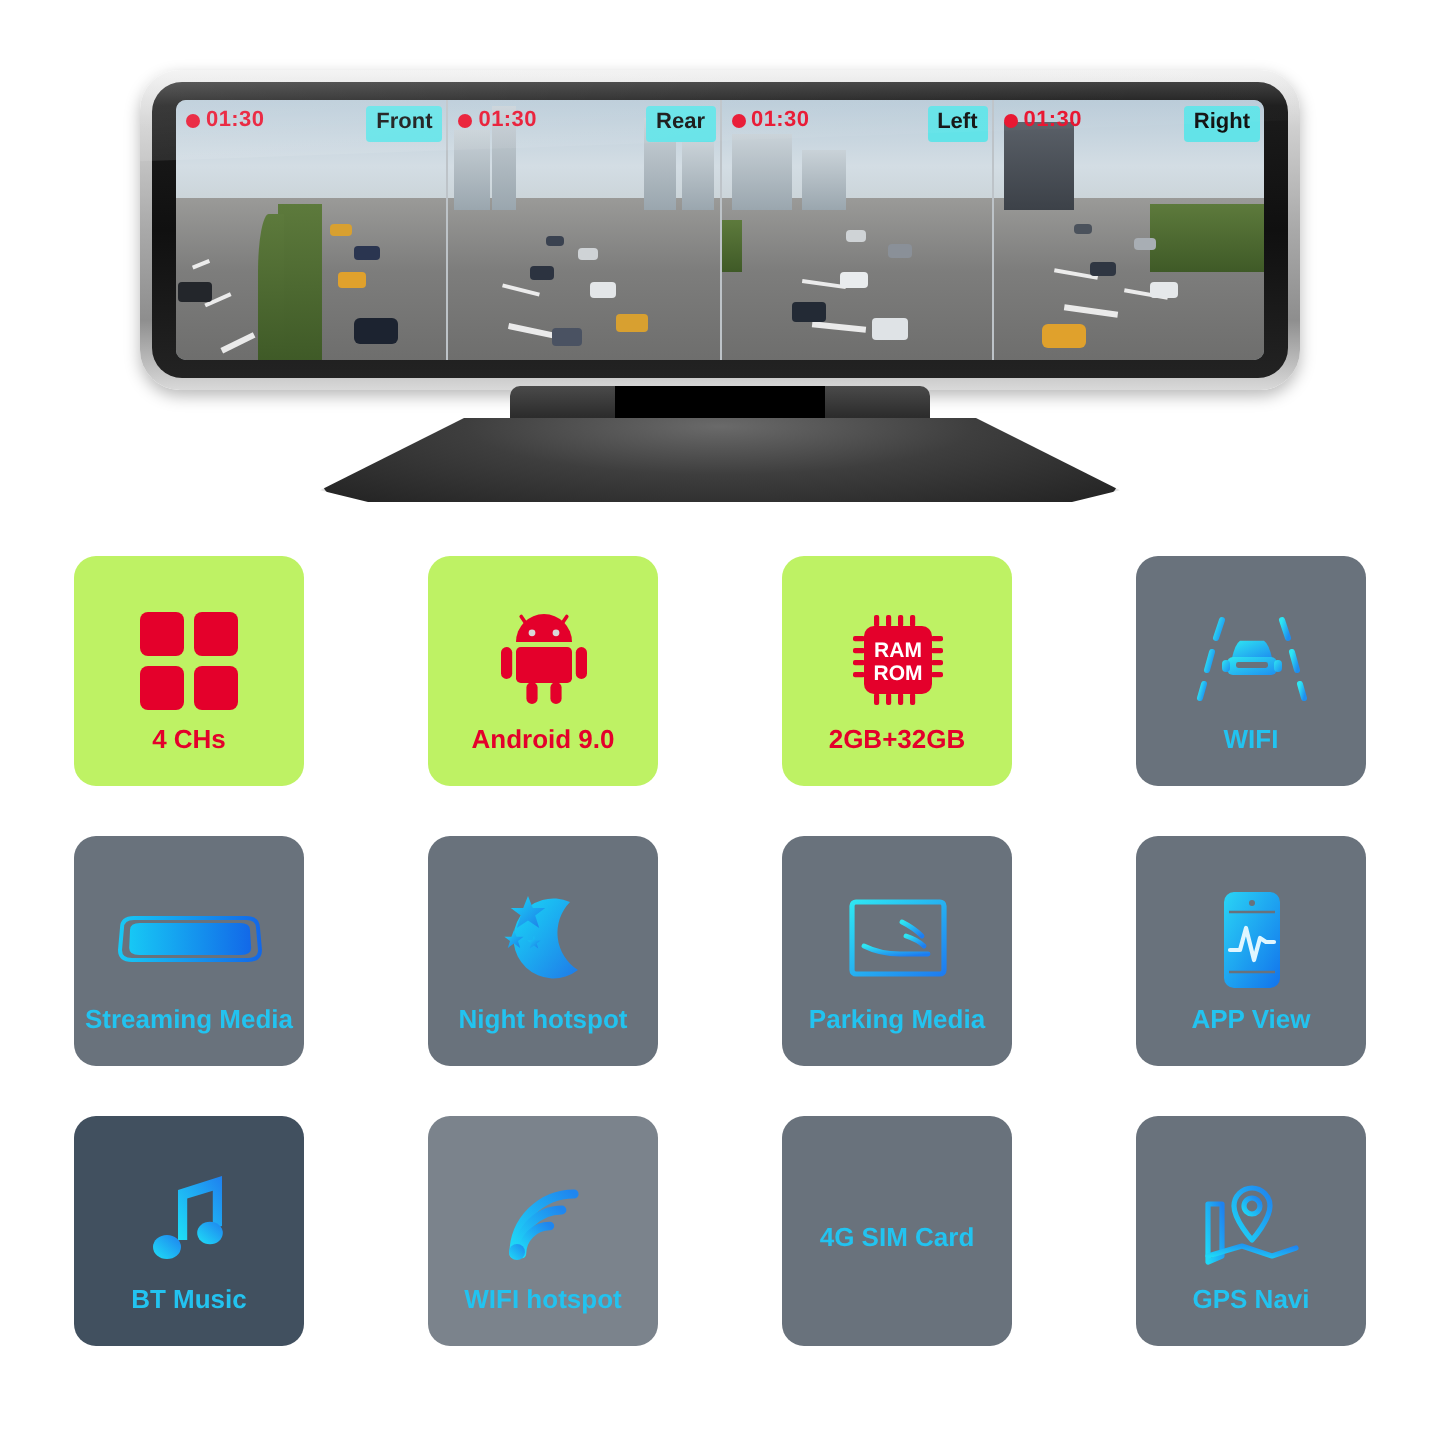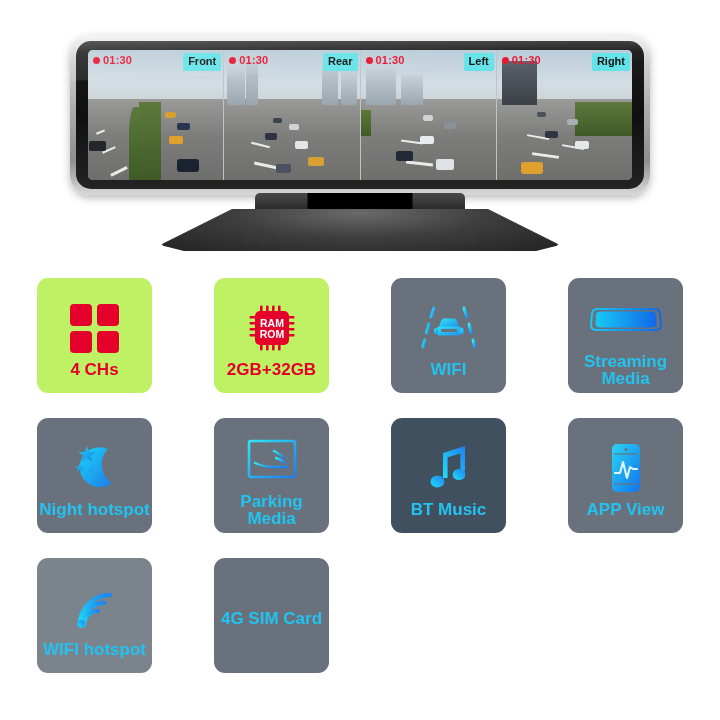--- a/index.html
+++ b/index.html
@@ -106,21 +106,21 @@
   .card.light{background:#bef264;}
   .card.slate{background:#69727c;}
   .card.slate-b{background:#7b838c;}
   .card.slate-d{background:#41505f;}
 
   .icon-wrap{
     height:58px;display:flex;align-items:center;justify-content:center;
     margin-bottom:4px;
   }
   .card-label{
-    font-size:17px;font-weight:bold;line-height:1;text-align:center;
+    font-size:13px;font-weight:bold;line-height:1;text-align:center;
   }
   .card.light .card-label{color:#e4002b;}
   .card.slate .card-label,
   .card.slate-b .card-label,
   .card.slate-d .card-label{color:#22c3f0;}
 
   
   .chs{display:grid;grid-template-columns:22px 22px;grid-template-rows:22px 22px;gap:5px;}
   .chs i{background:#e4002b;border-radius:4px;display:block;}
 </style>
@@ -249,20 +249,39 @@
       <div class="chs">
           <i></i>
           <i></i>
           <i></i>
           <i></i>
         </div>
     </div>
     <div class="card-label">4 CHs</div>
   </div>
 
+  <div class="card light">
+    <div class="icon-wrap">
+      <svg width="54" height="54" viewBox="0 0 54 54">
+        <g fill="#e4002b">
+          <path d="M18.5 9.5 L15.6 5.2" stroke="#e4002b" stroke-width="1.8" stroke-linecap="round"></path>
+          <path d="M35.5 9.5 L38.4 5.2" stroke="#e4002b" stroke-width="1.8" stroke-linecap="round"></path>
+          <path d="M13 18 a14 14 0 0 1 28 0 z"></path>
+          <circle cx="21" cy="13.4" r="1.7" fill="#d8d8d8"></circle>
+          <circle cx="33" cy="13.4" r="1.7" fill="#d8d8d8"></circle>
+          <rect x="13" y="20.5" width="28" height="18" rx="2.4"></rect>
+          <rect x="5.5" y="20.5" width="5.6" height="16" rx="2.8"></rect>
+          <rect x="42.9" y="20.5" width="5.6" height="16" rx="2.8"></rect>
+          <rect x="18.2" y="38" width="5.6" height="11" rx="2.8"></rect>
+          <rect x="30.2" y="38" width="5.6" height="11" rx="2.8"></rect>
+        </g>
+      </svg>
+    </div>
+    <div class="card-label">Android 9.0</div>
+  </div>
 
   <div class="card light">
     <div class="icon-wrap">
       <svg width="56" height="56" viewBox="0 0 56 56">
         <g fill="#e4002b">
           <rect x="11" y="11" width="34" height="34" rx="5"></rect>
           <g>
             <rect x="16" y="5.5" width="2.6" height="6" rx="1"></rect>
             <rect x="22" y="5.5" width="2.6" height="6" rx="1"></rect>
             <rect x="28" y="5.5" width="2.6" height="6" rx="1"></rect>
@@ -366,58 +385,58 @@
           <path d="M9 19 h17"></path>
           <path d="M9 25 q8 4 18 4 h14"></path>
           <path d="M28 13 q6 3 10 7"></path>
           <path d="M30 20 q6 2 9 5"></path>
         </g>
       </svg>
     </div>
     <div class="card-label">Parking Media</div>
   </div>
 
-  <div class="card slate-d">
-    <div class="icon-wrap">
-      <svg width="48" height="52" viewBox="0 0 48 52">
-        <defs>
-            <linearGradient id="gMus" x1="0" y1="1" x2="1" y2="0">
-          <stop offset="0" stop-color="#1ee0f7"></stop>
-              <stop offset="1" stop-color="#1f80ef"></stop>
-        </linearGradient>
-          </defs>
-        <g fill="url(#gMus)">
-          <path d="M18 36 V11 l22 -7 v25 l-4.6 1.4 V11.4 L22.6 15.2 V36 z"></path>
-          <ellipse cx="12.5" cy="39.5" rx="7" ry="6"></ellipse>
-          <ellipse cx="34" cy="32.5" rx="6.4" ry="5.6"></ellipse>
-        </g>
-      </svg>
-    </div>
-    <div class="card-label">BT Music</div>
-  </div>
-
   <div class="card slate">
     <div class="icon-wrap">
       <svg width="40" height="52" viewBox="0 0 40 52">
         <defs>
             <linearGradient id="gApp" x1="0" y1="0" x2="1" y2="1">
           <stop offset="0" stop-color="#2ad4f5"></stop>
               <stop offset="1" stop-color="#1273ec"></stop>
         </linearGradient>
           </defs>
         <rect x="6" y="2" width="28" height="48" rx="5" fill="url(#gApp)"></rect>
         <circle cx="20" cy="7.5" r="1.5" fill="#69727c"></circle>
         <line x1="8.5" y1="12" x2="31.5" y2="12" stroke="#69727c" stroke-width="1.2"></line>
         <line x1="8.5" y1="42" x2="31.5" y2="42" stroke="#69727c" stroke-width="1.2"></line>
         <polyline points="9,31 14,31 17,20 21,36 24,25 27,27 31,27" fill="none" stroke="#dff6ff" stroke-width="2.1" stroke-linejoin="round" stroke-linecap="round"></polyline>
       </svg>
     </div>
     <div class="card-label">APP View</div>
   </div>
 
+  <div class="card slate-d">
+    <div class="icon-wrap">
+      <svg width="48" height="52" viewBox="0 0 48 52">
+        <defs>
+            <linearGradient id="gMus" x1="0" y1="1" x2="1" y2="0">
+          <stop offset="0" stop-color="#1ee0f7"></stop>
+              <stop offset="1" stop-color="#1f80ef"></stop>
+        </linearGradient>
+          </defs>
+        <g fill="url(#gMus)">
+          <path d="M18 36 V11 l22 -7 v25 l-4.6 1.4 V11.4 L22.6 15.2 V36 z"></path>
+          <ellipse cx="12.5" cy="39.5" rx="7" ry="6"></ellipse>
+          <ellipse cx="34" cy="32.5" rx="6.4" ry="5.6"></ellipse>
+        </g>
+      </svg>
+    </div>
+    <div class="card-label">BT Music</div>
+  </div>
+
   <div class="card slate-b">
     <div class="icon-wrap">
       <svg width="52" height="48" viewBox="0 0 52 48">
         <defs>
             <linearGradient id="gWifi" x1="0" y1="1" x2="1" y2="0">
           <stop offset="0" stop-color="#1edcf7"></stop>
               <stop offset="1" stop-color="#1f86ef"></stop>
         </linearGradient>
           </defs>
         <g fill="none" stroke="url(#gWifi)" stroke-linecap="round">
@@ -429,14 +448,35 @@
         <circle cx="12.5" cy="40" r="4" fill="url(#gWifi)"></circle>
       </svg>
     </div>
     <div class="card-label">WIFI hotspot</div>
   </div>
 
   <div class="card slate">
     <div class="card-label">4G SIM Card</div>
   </div>
 
+  <div class="card slate">
+    <div class="icon-wrap">
+      <svg width="54" height="48" viewBox="0 0 54 48">
+        <defs>
+            <linearGradient id="gGps" x1="0" y1="1" x2="1" y2="0">
+          <stop offset="0" stop-color="#1ed9f7"></stop>
+              <stop offset="1" stop-color="#1f82ef"></stop>
+        </linearGradient>
+          </defs>
+        <g fill="none" stroke="url(#gGps)" stroke-width="2.6" stroke-linejoin="round" stroke-linecap="round">
+          <path d="M5 16 h7 v26 l-7 3 z"></path>
+          <path d="M5 42 l17 -5 l15 5 l12 -4"></path>
+          <path d="M49 16 h-7"></path>
+          <path d="M49 16 v22"></path>
+          <path d="M27 8 a9 9 0 0 1 9 9 c0 7 -9 17 -9 17 s-9 -10 -9 -17 a9 9 0 0 1 9 -9 z"></path>
+          <circle cx="27" cy="17" r="4"></circle>
+        </g>
+      </svg>
+    </div>
+    <div class="card-label">GPS Navi</div>
+  </div>
 
 </div>
 
 </body></html>

